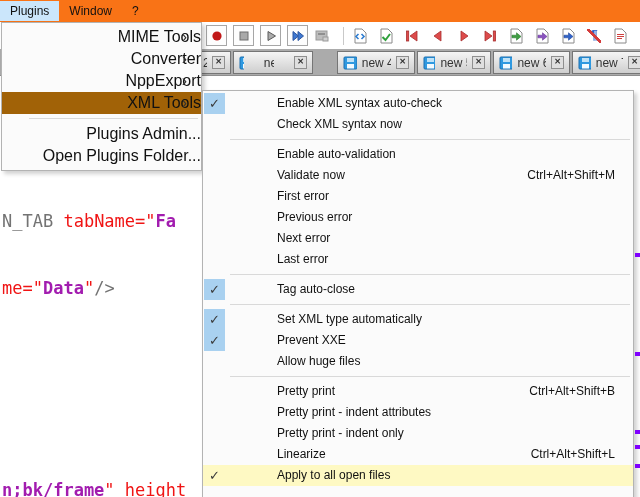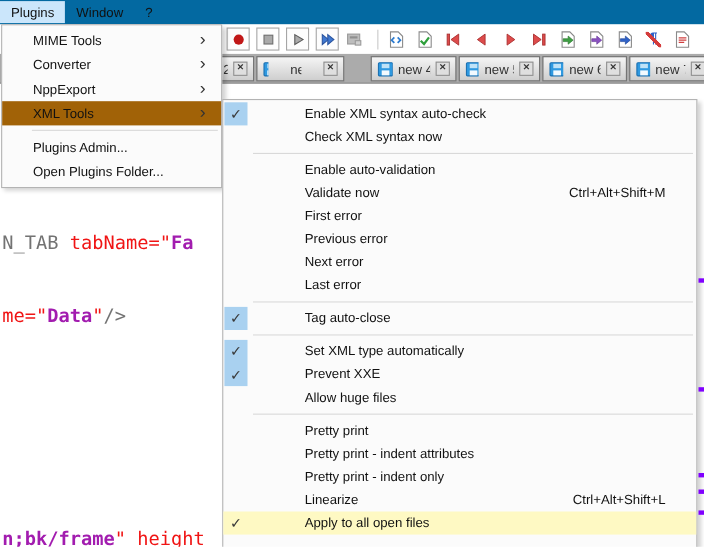--- a/index.html
+++ b/index.html
@@ -2,21 +2,21 @@
 <html><head>
 <meta charset="utf-8">
 <style>
   html,body{margin:0;padding:0;}
   body{
     width:640px;height:497px;overflow:hidden;position:relative;
     background:#ffffff;font-family:"Liberation Sans",sans-serif;
     -webkit-font-smoothing:antialiased;
   }
   
-  .menubar{position:absolute;top:0;left:0;right:0;height:22px;background:#0369a1;
+  .menubar{position:absolute;top:0;left:0;right:0;height:22px;background:#f97316;
     display:flex;align-items:center;font-size:12px;color:#111;z-index:5;}
   .menubar .mb-item{padding:3px 10px;cursor:default;}
   .menubar .mb-item.active{background:#cbe6fb;}
   
   .toolbar{position:absolute;top:22px;left:0;right:0;height:27px;background:#fff;
     display:flex;align-items:center;padding-left:206px;z-index:1;}
   .tb-btn{width:21px;height:21px;border:1px solid #a6a6a6;background:#fdfdfd;
     display:flex;align-items:center;justify-content:center;margin-right:6px;flex:0 0 auto;box-sizing:border-box;}
   .tb-ico{width:16px;height:16px;margin-right:10px;display:flex;align-items:center;justify-content:center;flex:0 0 auto;position:relative;}
   .tb-sep{width:1px;height:18px;background:#c9c9c9;margin:0 8px 0 3px;flex:0 0 auto;}
@@ -40,34 +40,34 @@
   .code{position:absolute;top:89px;left:2px;width:202px;overflow:hidden;
     font-family:"DejaVu Sans Mono","Liberation Mono",monospace;font-size:17px;
     line-height:22.4px;white-space:pre;}
   .tk-g{color:#737373;}
   .tk-a{color:#f01414;}
   .tk-v{color:#a21caf;font-weight:bold;}
   .sliver-mark{position:absolute;width:5px;height:4px;background:#8000ff;z-index:45;}
   
   .dropdown{position:absolute;left:1px;top:22px;width:201px;box-sizing:border-box;
     background:#fbfbfb;border:1px solid #b3b3b3;box-shadow:3px 3px 4px rgba(0,0,0,.18);
-    padding:3px 0;z-index:30;font-size:12px;color:#111;}
+    padding:3px 0;z-index:30;font-size:16px;color:#111;text-align:right;}
   .dropdown .mi{height:22px;line-height:22px;padding-left:28px;position:relative;cursor:default;}
   .dropdown .mi.hilite{background:#a16207;}
   .dropdown .sep{height:1px;background:#d9d9d9;margin:4px 3px 4px 27px;}
   .sub-arrow{position:absolute;right:14px;top:0;font-size:16px;color:#333;line-height:22px;}
   .sub-arrow::before{content:"›";}
   
   .submenu{position:absolute;left:202px;top:90px;width:432px;height:440px;box-sizing:border-box;
     background:#fbfbfb;border:1px solid #b3b3b3;box-shadow:3px 3px 4px rgba(0,0,0,.18);
     padding:2px 0;z-index:40;font-size:12px;color:#111;}
   .submenu .mi{height:21px;line-height:21px;position:relative;padding-left:29px;
     display:flex;align-items:center;cursor:default;}
   .submenu .mi .mi-label{flex:0 1 auto;white-space:nowrap;margin-left:45px;}
-  .submenu .mi .mi-shortcut{margin-left:auto;padding-right:28px;white-space:nowrap;}
+  .submenu .mi .mi-shortcut{margin-left:auto;padding-right:18px;white-space:nowrap;}
   .submenu .sep{height:1px;background:#d9d9d9;margin:4px 3px 4px 27px;}
   .gutter{position:absolute;left:1px;top:0;width:21px;height:21px;
     display:flex;align-items:center;justify-content:center;font-size:13px;color:#3a3a3a;}
   .mi.checked .gutter{background:#a9d1f0;}
   .mi.checked .gutter::before{content:"✓";}
   .submenu .mi.hilite{background:#fef9c3;}
   .submenu .mi.hilite .gutter{background:transparent;}
 </style>
 </head>
 <body>
@@ -330,20 +330,21 @@
       <span class="mi-label">Prevent XXE</span>
     </div>
   <div class="mi">
       <span class="gutter"></span>
       <span class="mi-label">Allow huge files</span>
     </div>
   <div class="sep"></div>
   <div class="mi">
       <span class="gutter"></span>
       <span class="mi-label">Pretty print</span>
+      <span class="mi-shortcut">Ctrl+Alt+Shift+B</span>
     </div>
   <div class="mi">
       <span class="gutter"></span>
       <span class="mi-label">Pretty print - indent attributes</span>
     </div>
   <div class="mi">
       <span class="gutter"></span>
       <span class="mi-label">Pretty print - indent only</span>
     </div>
   <div class="mi">

